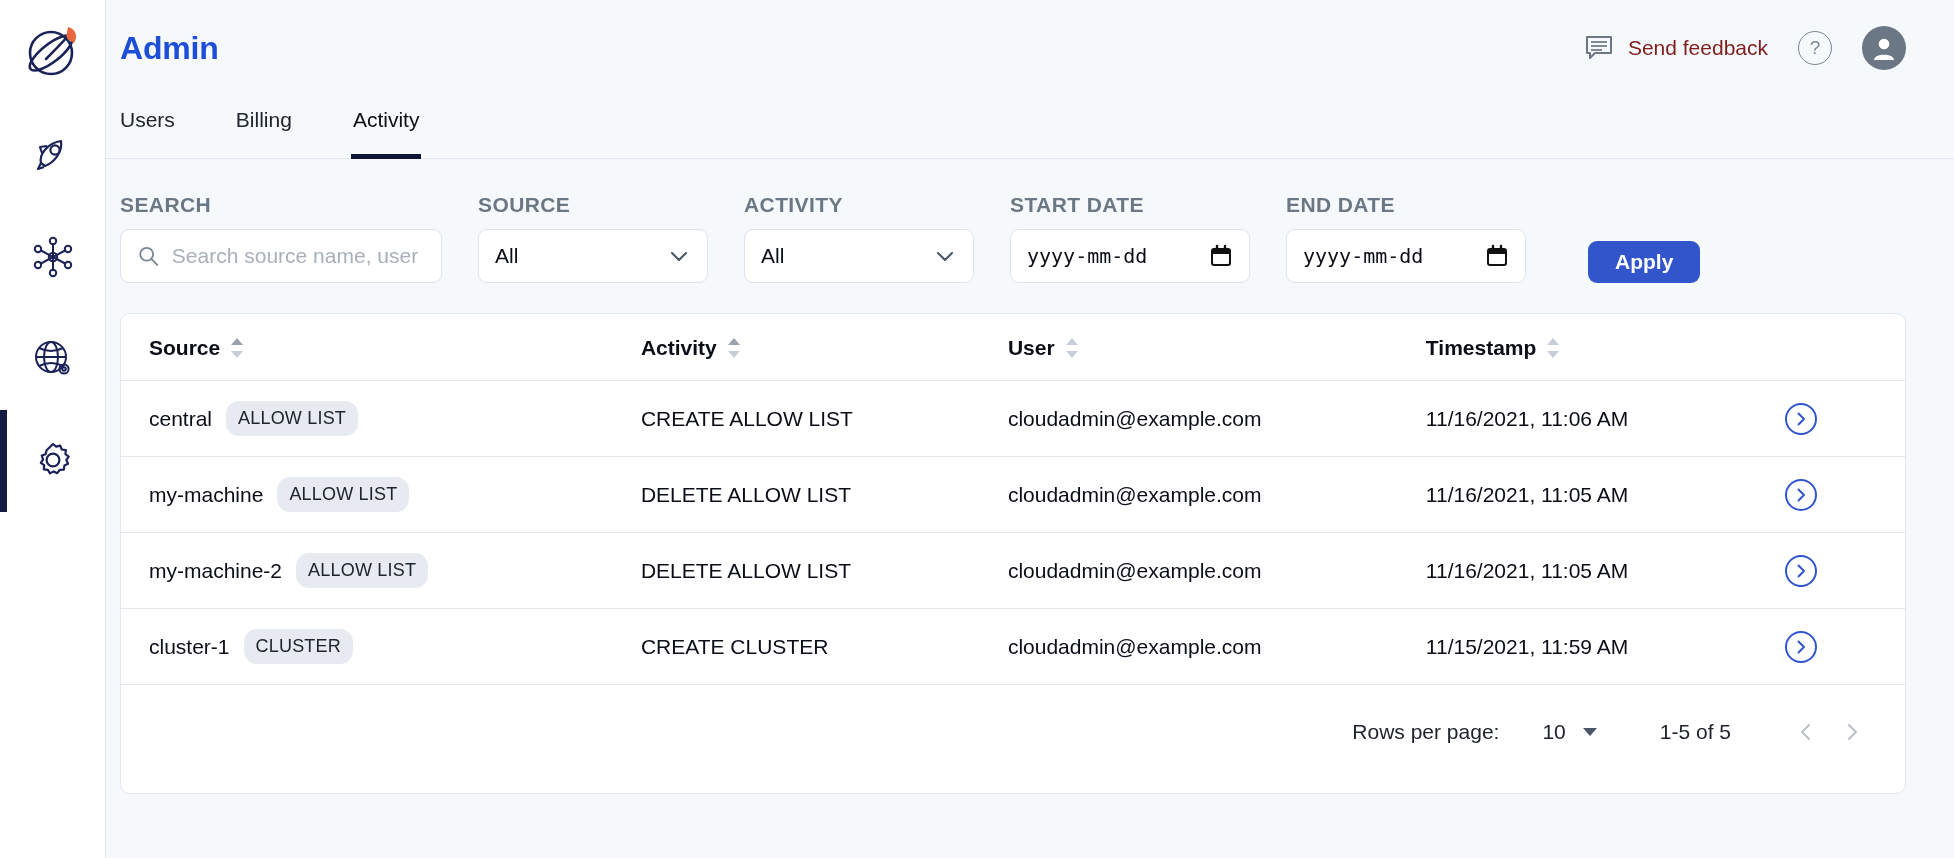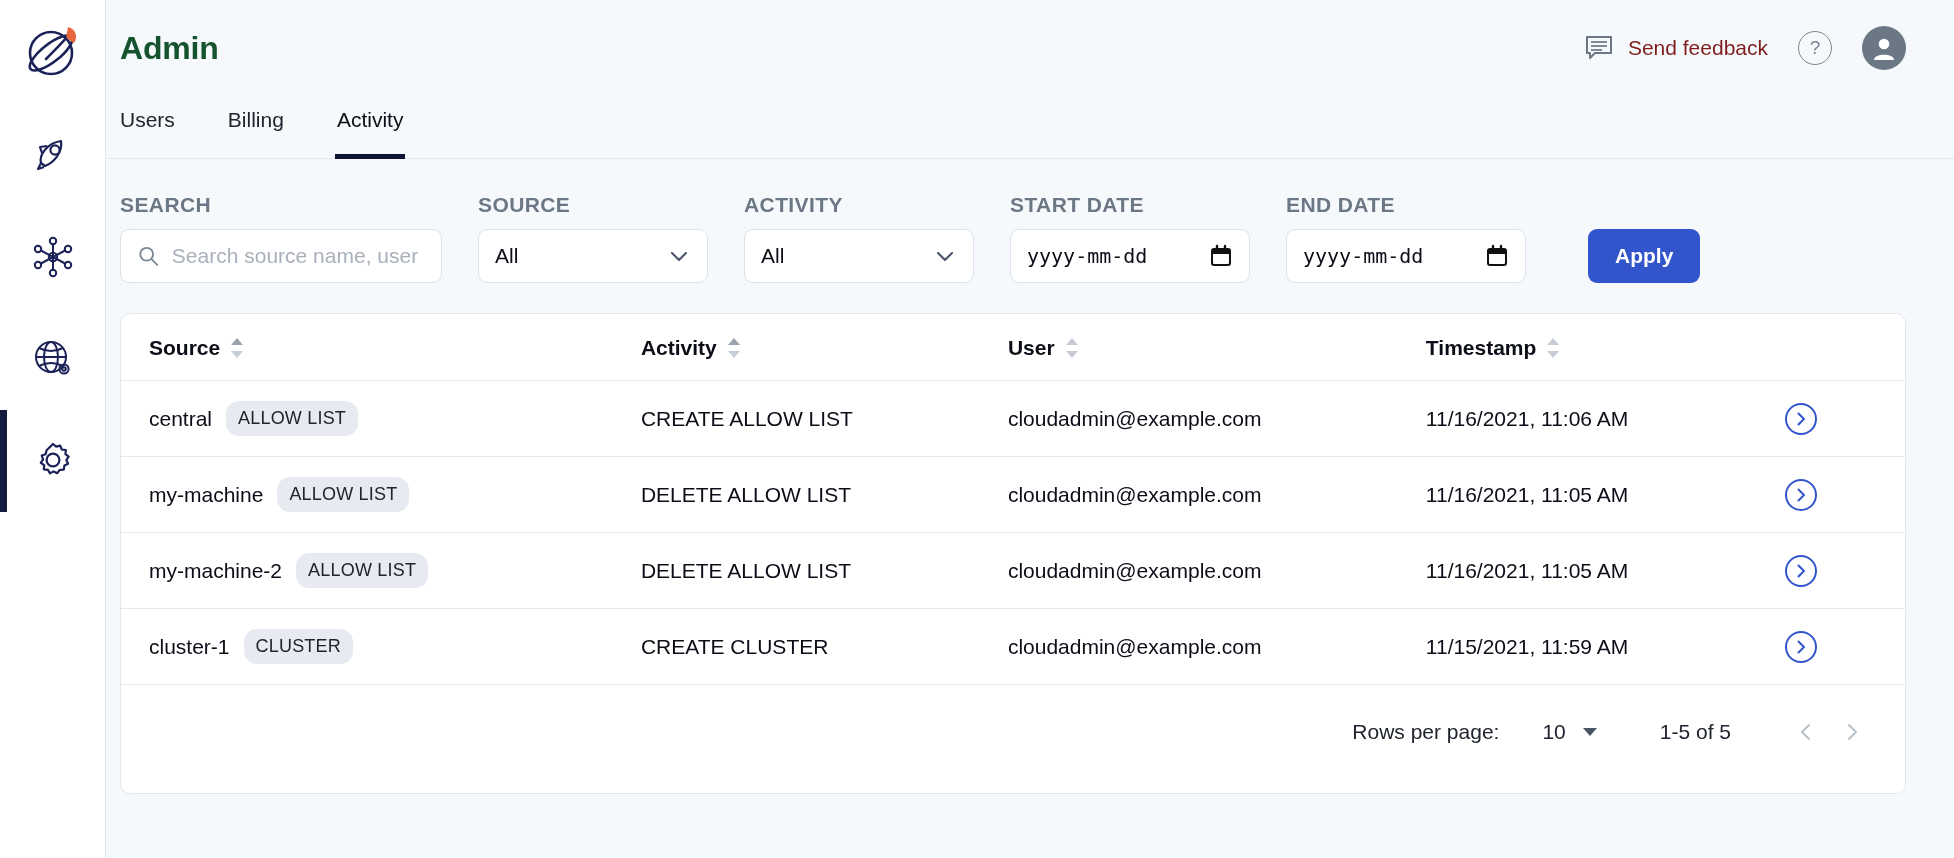--- a/index.html
+++ b/index.html
@@ -45,21 +45,21 @@
     background: #f6f9fc;
     display: flex; flex-direction: column;
     overflow: hidden;
   }
   .topbar {
     height: 96px; min-height: 96px;
     display: flex; align-items: center;
     padding: 0 48px 0 14px;
   }
   .page-title {
-    font-size: 32px; font-weight: bold; color: #14532d;
+    font-size: 32px; font-weight: bold; color: #1d4ed8;
     letter-spacing: -0.2px;
     padding-left: 0px;
   }
   .topbar-right {
     margin-left: auto;
     display: flex; align-items: center; gap: 30px;
   }
   .feedback {
     display: flex; align-items: center; gap: 14px;
     color: #7f1d1d; font-size: 21px;
@@ -79,21 +79,21 @@
     cursor: pointer;
   }
 
   
   .tabs-wrap {
     padding: 0 48px 0 14px;
     border-bottom: 1px solid #e3e8ef;
     margin: 0 0 0 0;
   }
   .tabs {
-    display: flex; gap: 8px;
+    display: flex; gap: 16px;
     padding-left: 0;
   }
   .tab {
     font-size: 21px; color: #20242e;
     padding: 12px 0 26px 0;
     margin-right: 45px;
     cursor: pointer;
     position: relative;
   }
   .tab.active { color: #0b0d17; }
@@ -131,21 +131,21 @@
     border: none; outline: none; background: transparent;
     font-family: "Liberation Sans", sans-serif;
     font-size: 21px; color: #0b0d17;
     width: 100%;
   }
   .search-box input::placeholder { color: #a8b0bb; }
   .select-box { width: 230px; justify-content: space-between; cursor: pointer; }
   .date-box { width: 240px; justify-content: space-between; cursor: pointer;
     font-family: "DejaVu Sans Mono", monospace; font-size: 20px; }
   .apply-btn {
-    height: 54px; padding: 0 27px;
+    height: 42px; padding: 0 27px;
     background: #3355cc;
     color: #ffffff; font-size: 21px; font-weight: bold;
     border: none; border-radius: 9px;
     cursor: pointer;
     font-family: "Liberation Sans", sans-serif;
     margin-left: 26px;
   }
 
   
   .card {

